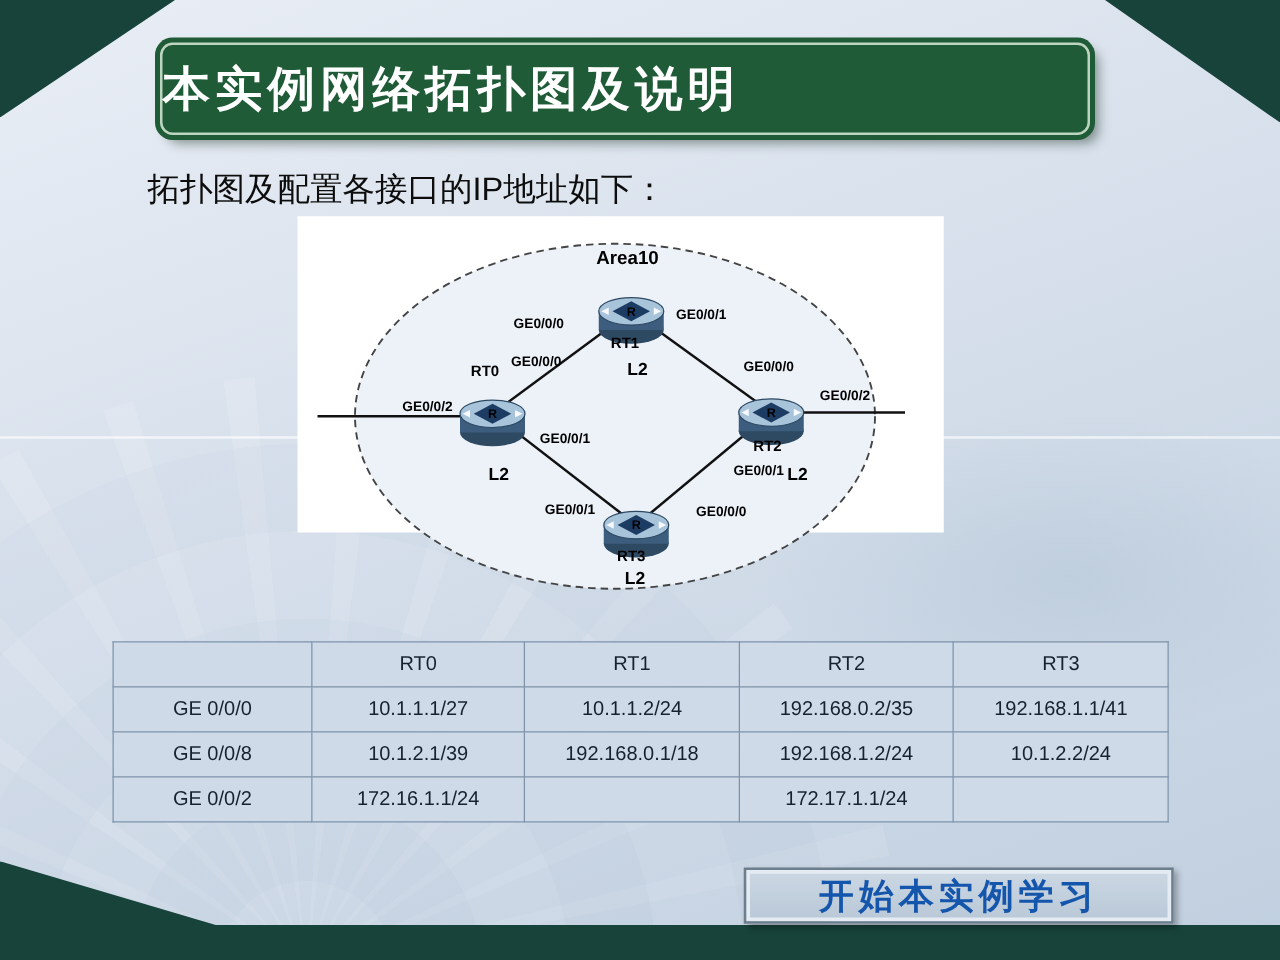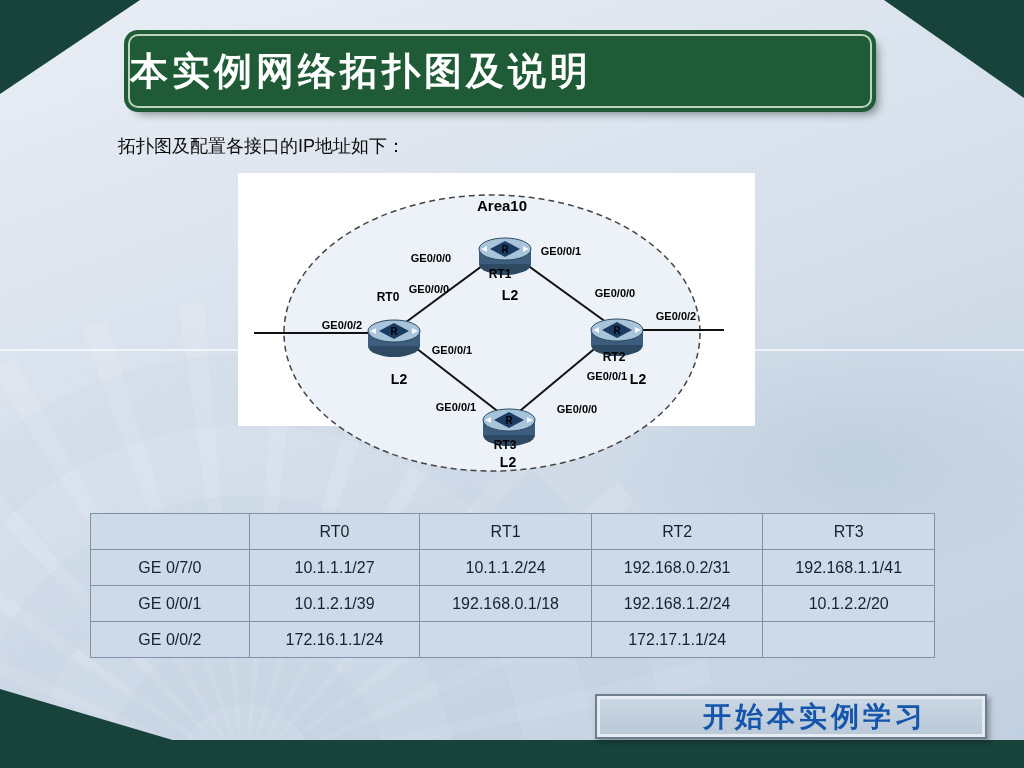--- a/index.html
+++ b/index.html
@@ -22,41 +22,41 @@
   .corner-tr{right:0;top:0;width:140px;height:98px;clip-path:polygon(0 0,100% 0,100% 100%);}
   .bottom-bar{left:0;bottom:0;width:100%;height:28px;}
   .corner-bl{left:0;bottom:27px;width:176px;height:52px;clip-path:polygon(0 0,100% 100%,0 100%);}
   
   .title-banner{position:absolute;left:128px;top:34px;width:740px;height:70px;
                 background:#1e5b36;border:2px solid #bcd4c0;border-radius:10px;
                 box-shadow:0 0 0 4px #1e5b36, 6px 6px 9px rgba(45,65,55,0.55);
                 display:flex;align-items:center;z-index:2;}
   .title-banner .title{color:#ffffff;font-size:38px;font-weight:bold;letter-spacing:4px;}
   
-  .subtitle{position:absolute;left:118px;top:134px;font-size:18px;color:#0d0d0d;z-index:2;}
+  .subtitle{position:absolute;left:118px;top:134px;font-size:26px;color:#0d0d0d;z-index:2;}
   
   .diagram{position:absolute;left:238px;top:173px;width:517px;height:253px;background:#ffffff;z-index:2;}
   .diagram svg{display:block;}
   .diagram text{font-family:"Liberation Sans",sans-serif;fill:#000;}
   .if-label{font-size:11px;font-weight:bold;}
   .router-name{font-size:12px;font-weight:bold;}
   .l2-label{font-size:14px;font-weight:bold;}
   .area-label{font-size:15px;font-weight:bold;}
   
   .ip-table{position:absolute;left:90px;top:513px;width:845px;border-collapse:collapse;z-index:2;
             font-size:16px;color:#16222f;}
   .ip-table td{border:1px solid #7e93aa;background:#cfdae8;text-align:center;height:35px;padding:0 4px;}
   .ip-table .col-label{width:165px;}
   .ip-table .col-rt{width:170px;}
   
   .start-button{position:absolute;left:595px;top:694px;width:340px;height:41px;
                 background:linear-gradient(#ccd7e3,#b9c8d7);
                 border:2px solid #6d7e8c;
                 box-shadow:inset 0 0 0 3px #e4ebf2, 3px 3px 5px rgba(0,0,0,0.3);
-                display:flex;align-items:center;justify-content:center;cursor:pointer;z-index:4;padding-left:48px;}
+                display:flex;align-items:center;justify-content:center;cursor:pointer;z-index:4;}
   .start-button span{color:#1556ad;font-size:28px;font-weight:bold;letter-spacing:4px;}
 </style>
 </head>
 <body>
 
 <div class="slide">
 
   <div class="bg-fan"></div>
   <div class="bg-mist"></div>
   <div class="bg-line"></div>
@@ -128,32 +128,32 @@
   <table class="ip-table">
     <tbody>
         <tr>
       <td class="col-label"></td>
       <td class="col-rt">RT0</td>
       <td class="col-rt">RT1</td>
       <td class="col-rt">RT2</td>
       <td class="col-rt">RT3</td>
     </tr>
     <tr>
-      <td>GE 0/7/0</td>
+      <td>GE 0/0/0</td>
       <td>10.1.1.1/27</td>
       <td>10.1.1.2/24</td>
-      <td>192.168.0.2/31</td>
+      <td>192.168.0.2/35</td>
       <td>192.168.1.1/41</td>
     </tr>
     <tr>
-      <td>GE 0/0/1</td>
+      <td>GE 0/0/8</td>
       <td>10.1.2.1/39</td>
       <td>192.168.0.1/18</td>
       <td>192.168.1.2/24</td>
-      <td>10.1.2.2/20</td>
+      <td>10.1.2.2/24</td>
     </tr>
     <tr>
       <td>GE 0/0/2</td>
       <td>172.16.1.1/24</td>
       <td></td>
       <td>172.17.1.1/24</td>
       <td></td>
     </tr>
   </tbody>
     </table>

